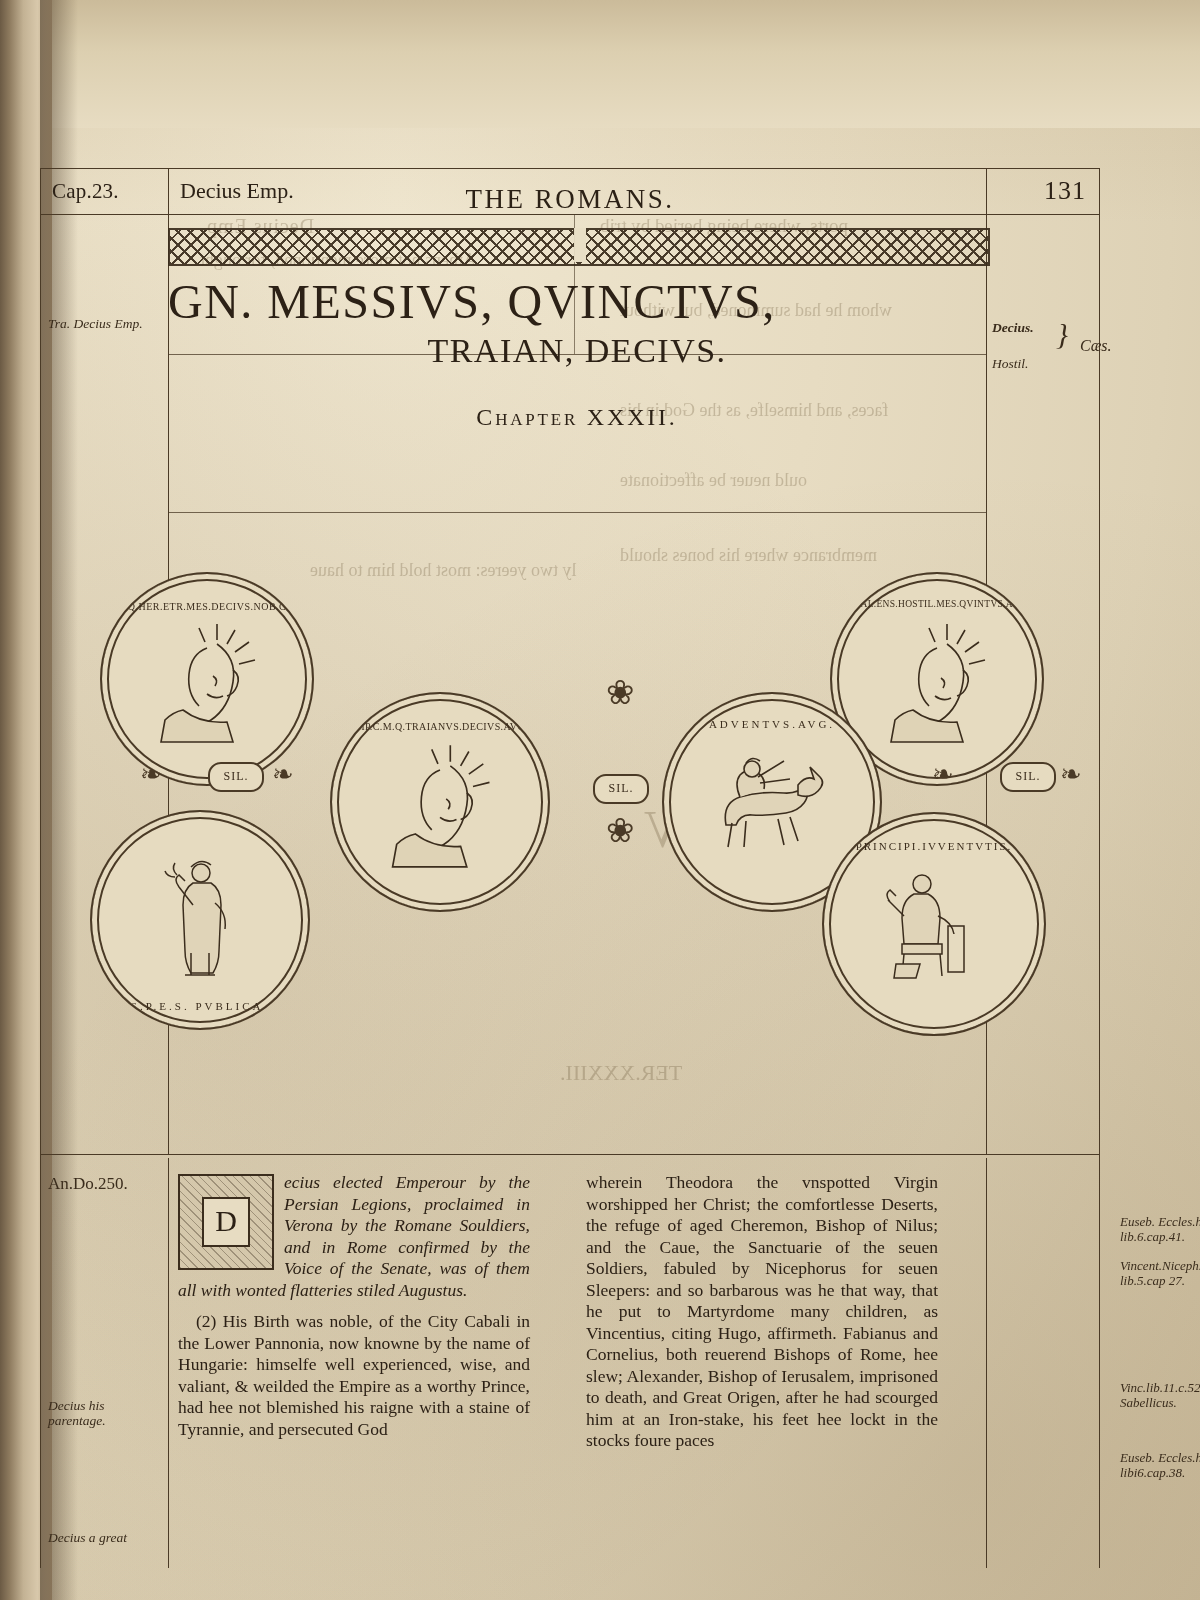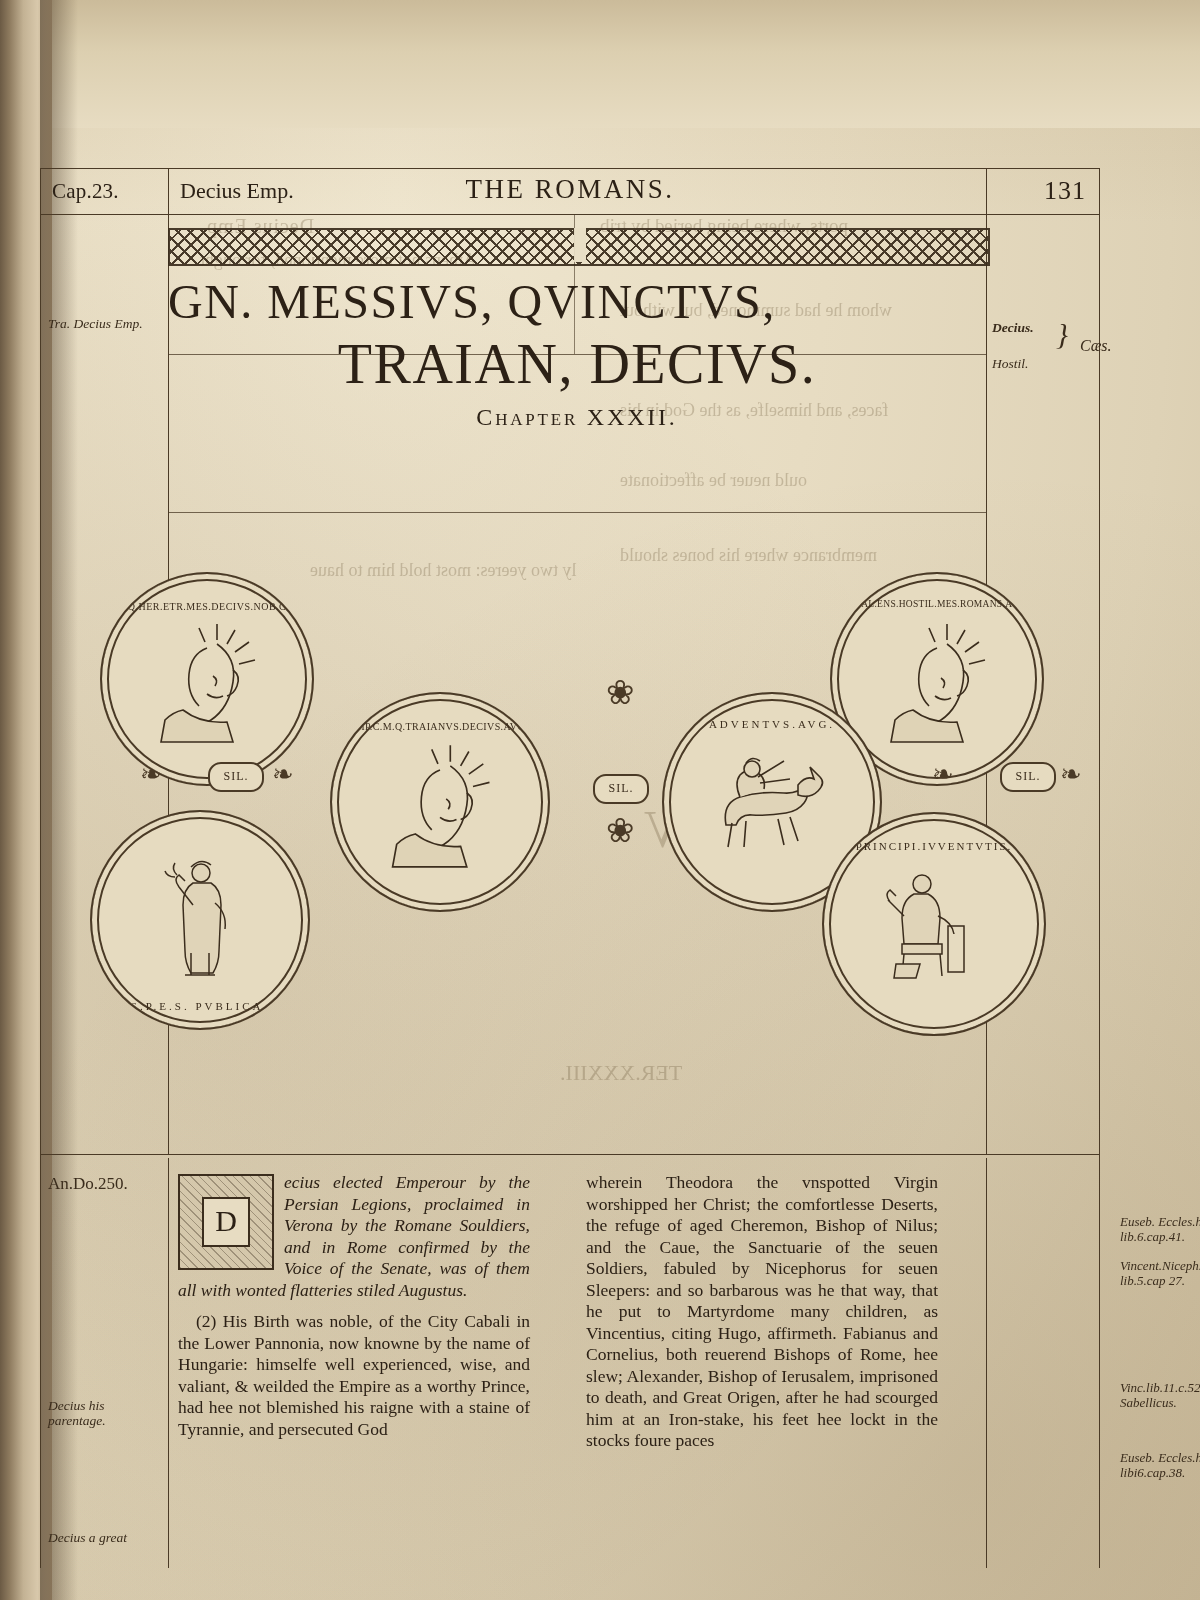--- a/index.html
+++ b/index.html
@@ -107,21 +107,21 @@
   }
   .rh-cap {
     position: absolute; left: 12px; top: 11px;
     font-size: 21px; letter-spacing: .2px;
   }
   .rh-emp {
     position: absolute; left: 140px; top: 10px;
     font-size: 22px;
   }
   .rh-title {
-    position: absolute; left: 0; top: 6px; width: 1060px;
+    position: absolute; left: 0; top: 16px; width: 1060px;
     text-align: center;
     font-size: 27px; letter-spacing: 2.5px;
     font-variant: small-caps;
   }
   .rh-folio {
     position: absolute; right: 14px; top: 8px;
     font-size: 26px; letter-spacing: 1px;
   }
 
   
@@ -161,21 +161,21 @@
   .title1 {
     position: absolute; left: 0; top: 52px; width: 818px;
     text-align: left;
     font-size: 48px; letter-spacing: 1.5px;
     font-variant: small-caps;
     white-space: nowrap;
   }
   .title2 {
     position: absolute; left: 0; top: 110px; width: 818px;
     text-align: center;
-    font-size: 56px; letter-spacing: 1.5px;
+    font-size: 34px; letter-spacing: 1.5px;
     font-variant: small-caps;
   }
   .chaphead {
     position: absolute; left: 0; top: 182px; width: 818px;
     text-align: center;
     font-size: 24px; letter-spacing: 2.8px;
     font-variant: small-caps;
   }
 
   
@@ -378,21 +378,21 @@
             <path d="M36 96 q18 14 44 12 l6 20 h-72 l4 -22 q8 -8 18 -10z" fill="#dfd3b6"></path>
             <path d="M58 28 l-6 -14 M70 26 l0 -16 M80 30 l8 -14 M88 38 l14 -10 M92 50 l16 -4"></path>
             <path d="M66 62 q6 4 2 10"></path>
             <path d="M60 80 q8 6 16 2"></path>
           </g>
         </svg>
       </div>
 
       <div class="coin" style="left:790px; top:48px; width:210px; height:210px;">
         <div class="legend">
-          <span style="transform:translate(-50%,-50%);font-size:9.5px;letter-spacing:.3px;width:188px;text-align:center;left:50%;top:20px;position:absolute;">C.VAL.ENS.HOSTIL.MES.ROMANS.AVG.</span>
+          <span style="transform:translate(-50%,-50%);font-size:9.5px;letter-spacing:.3px;width:188px;text-align:center;left:50%;top:20px;position:absolute;">C.VAL.ENS.HOSTIL.MES.QVINTVS.AVG.</span>
         </div>
         <svg class="bust" width="120" height="130" viewBox="0 0 120 130">
           <g fill="none" stroke="#3b2d1d" stroke-width="1.6">
             <path d="M70 30 q20 14 16 38 q-4 26 -22 38 q-12 8 -26 8"></path>
             <path d="M60 34 q-16 6 -18 26 q-2 20 10 32"></path>
             <path d="M86 56 q8 6 4 16 q-3 8 -10 10"></path>
             <path d="M36 96 q18 14 44 12 l6 20 h-72 l4 -22 q8 -8 18 -10z" fill="#dfd3b6"></path>
             <path d="M58 28 l-6 -14 M70 26 l0 -16 M80 30 l8 -14 M88 38 l14 -10 M92 50 l16 -4"></path>
             <path d="M64 64 q6 4 2 10"></path>
             <path d="M58 82 q8 6 16 2"></path>

